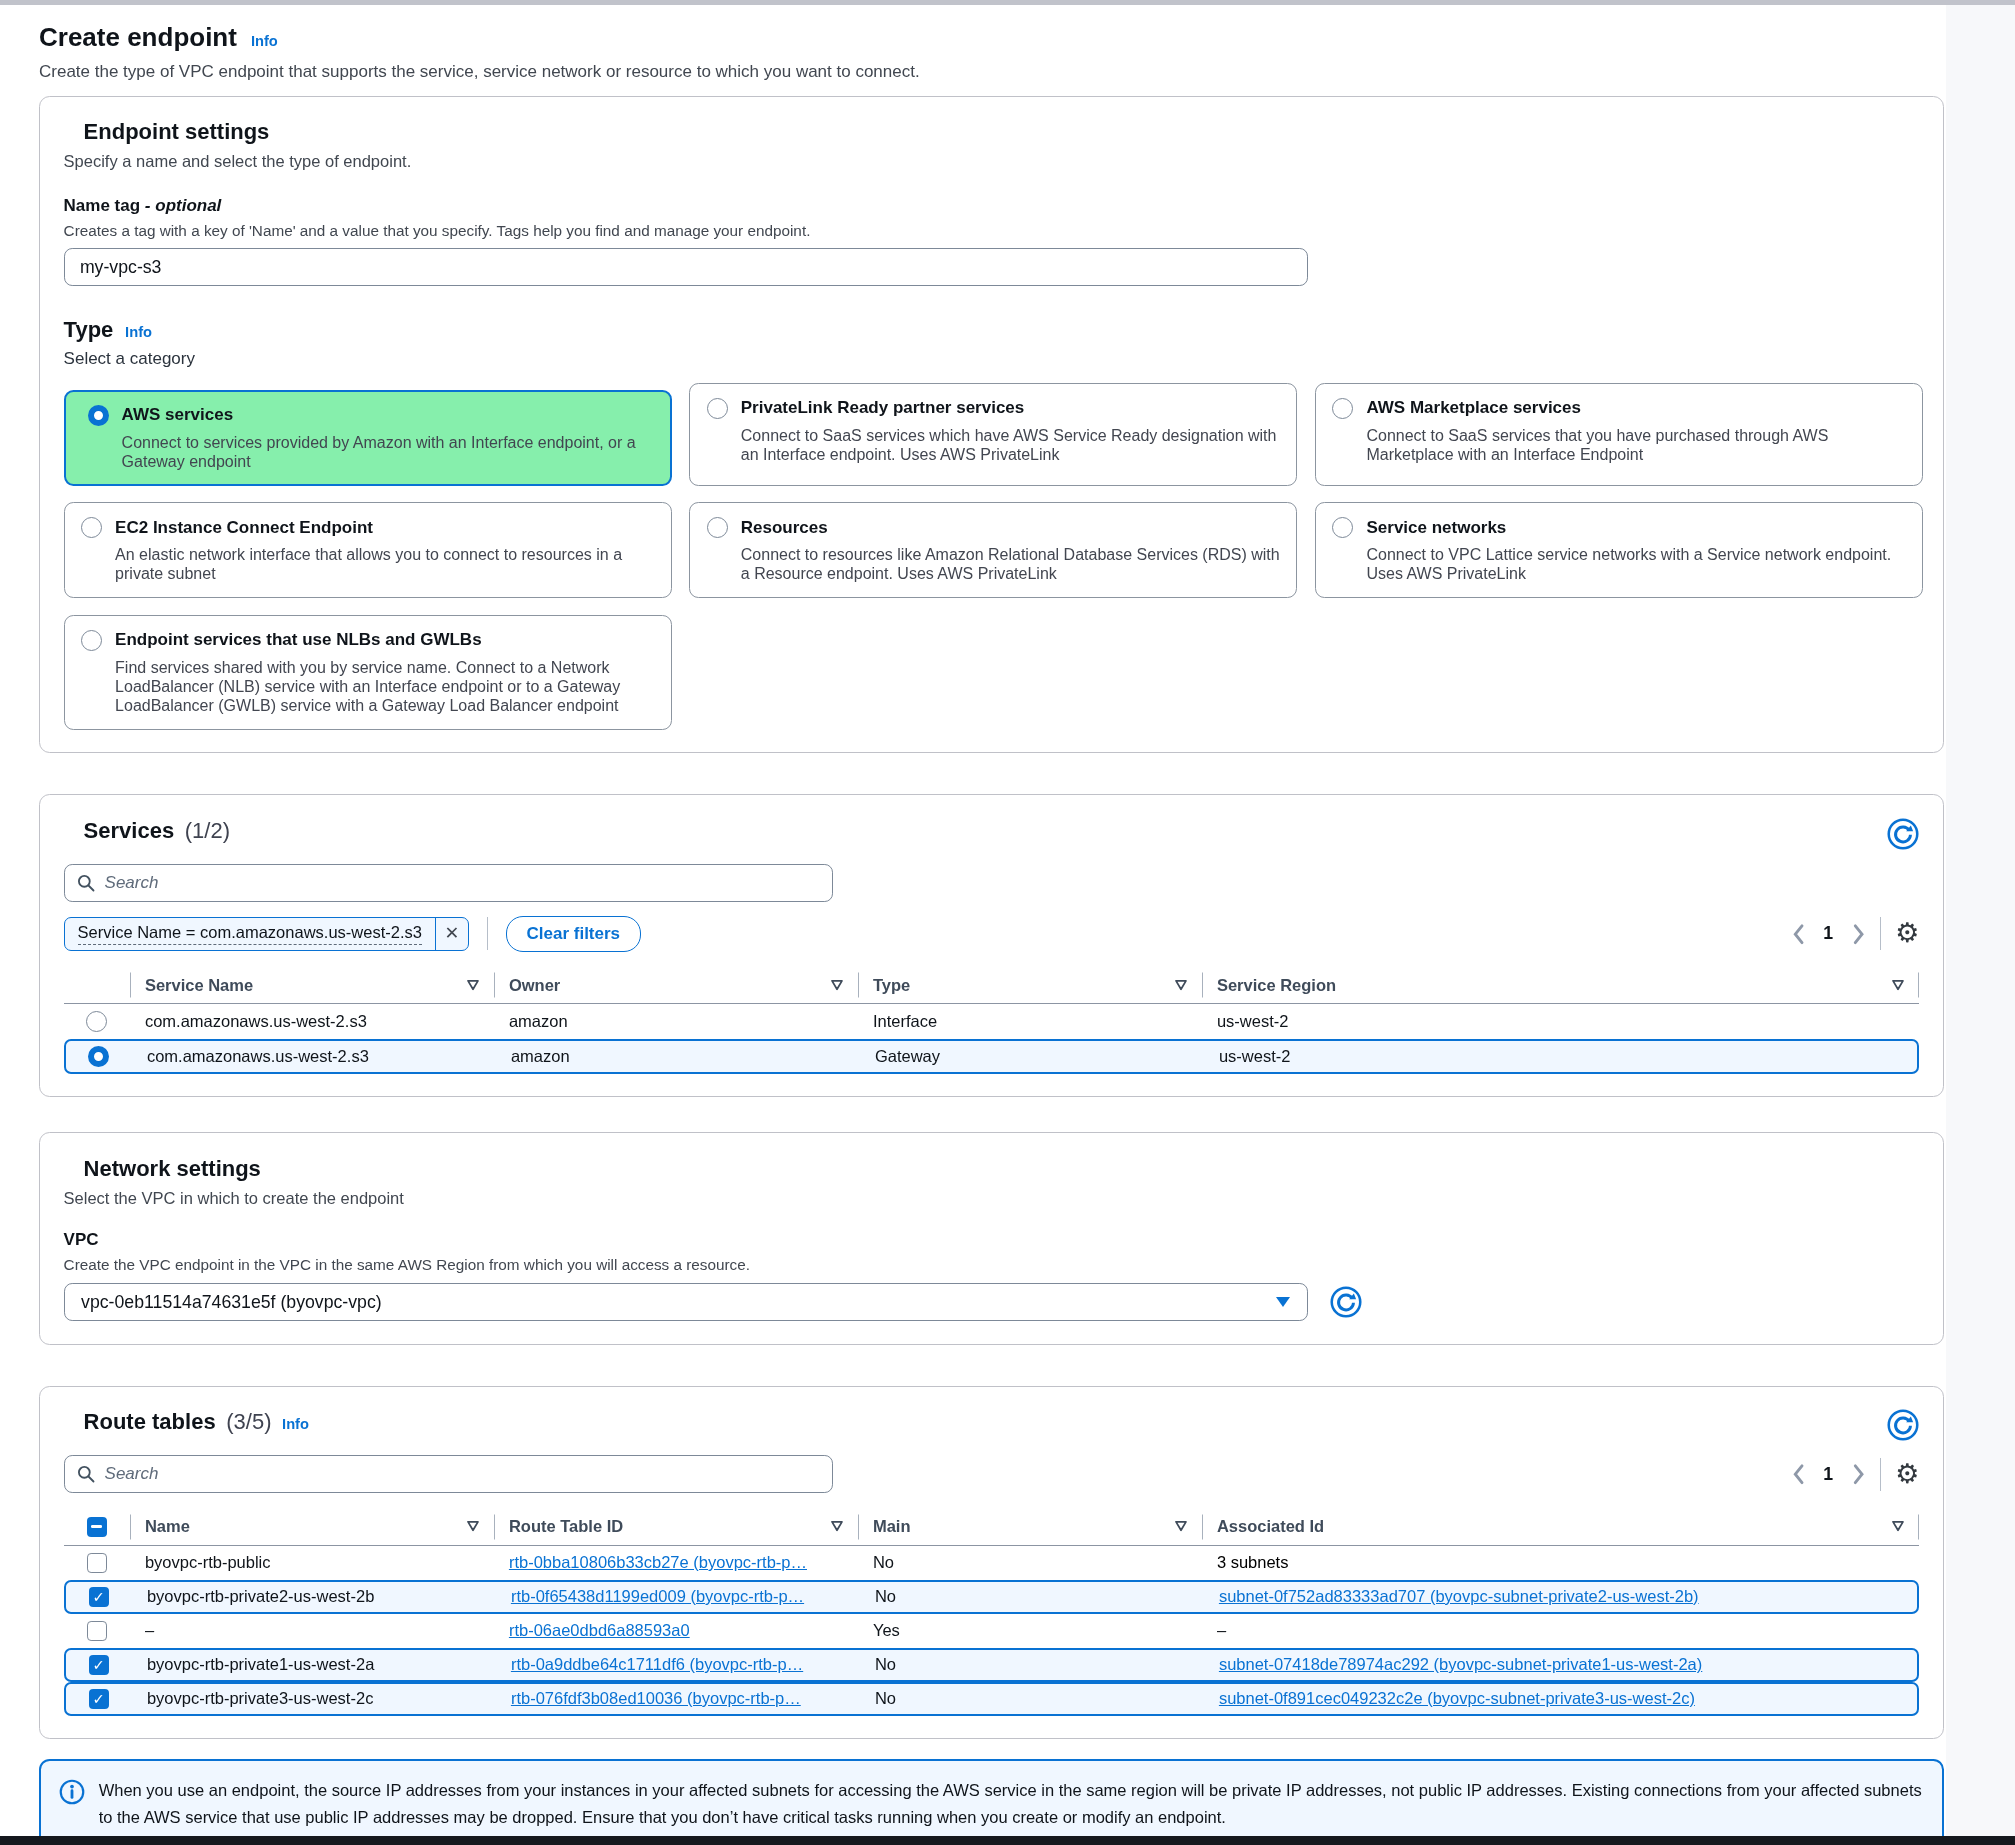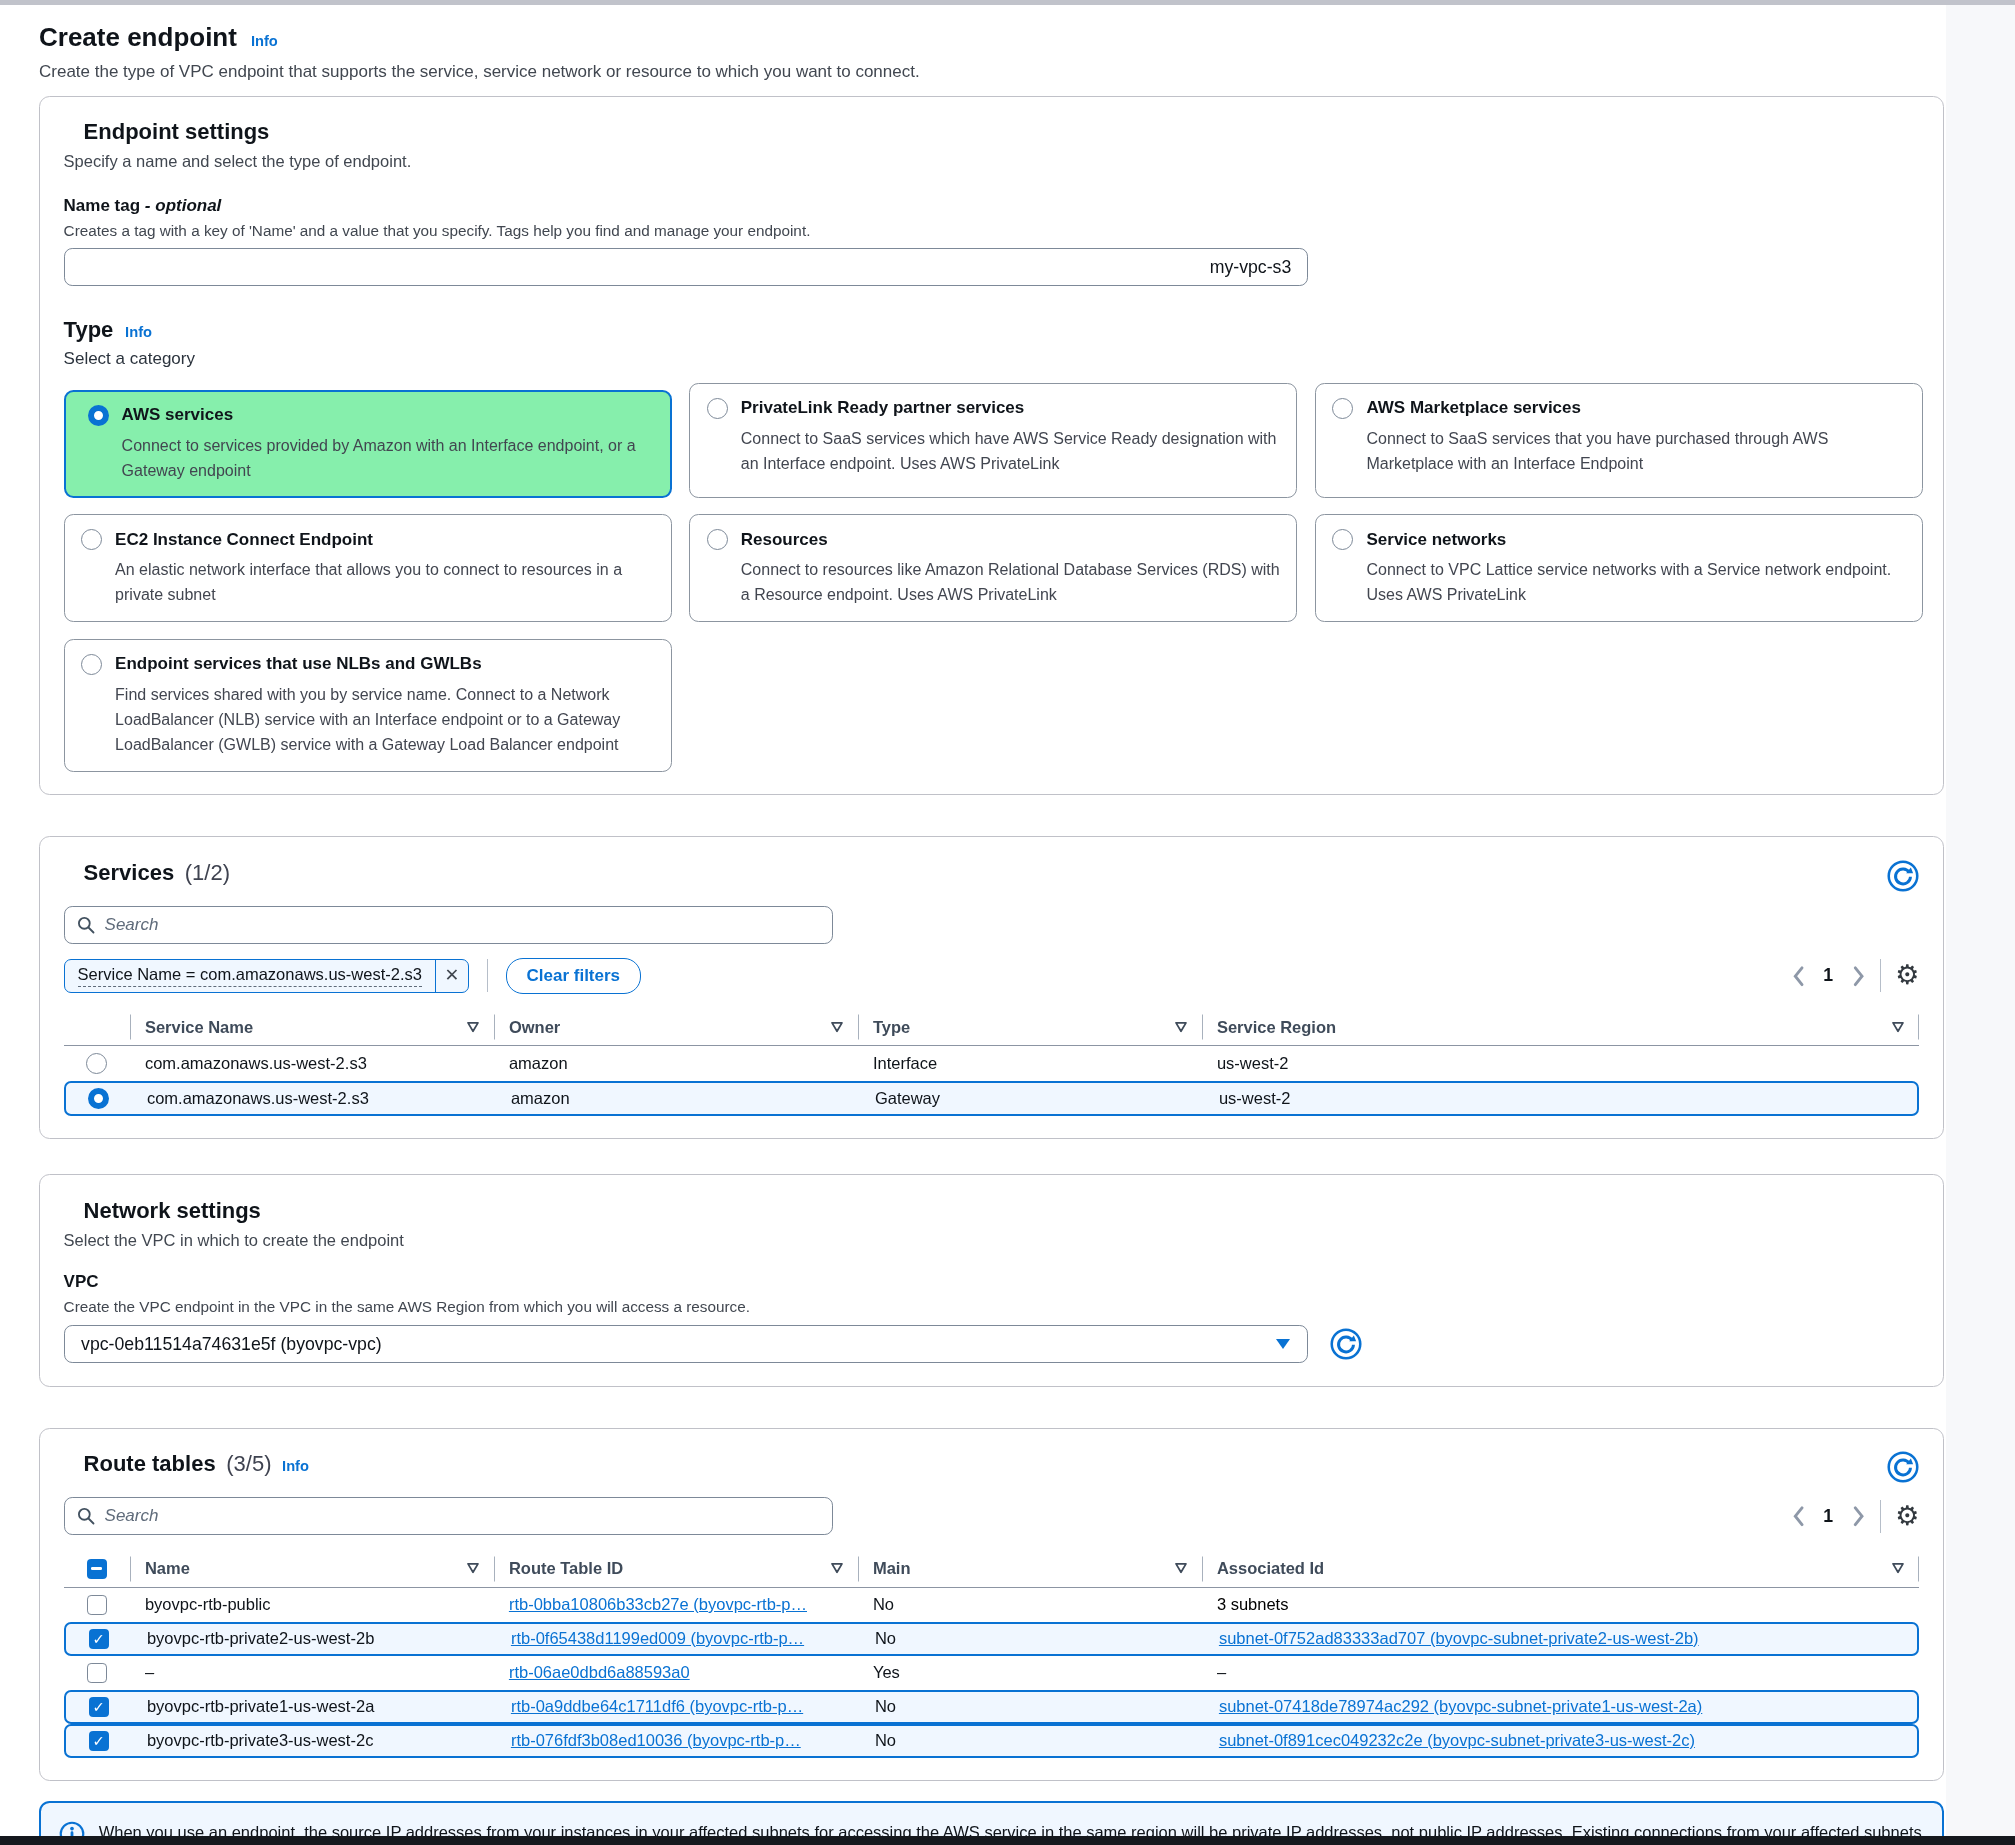--- a/index.html
+++ b/index.html
@@ -27,32 +27,32 @@
   .card-desc { margin-top: 7px; font-size: 16.5px; color: #414750; }
   .card-head { display: flex; align-items: flex-start; justify-content: space-between; }
   .head-left { display: flex; align-items: baseline; gap: 10.6px; }
   .sec-count { font-size: 22px; font-weight: 400; color: #3f4350; }
 
   
   .field-label { margin-top: 25px; font-size: 17px; font-weight: 700; }
   .field-label .opt { font-style: italic; }
   .field-hint { margin-top: 5.9px; font-size: 15.3px; color: #414750; }
   .text-input { margin-top: 8.2px; display: block; width: 1244px; height: 38px; border: 1.8px solid #7d8998; border-radius: 8.2px;
-    font-size: 17.7px; padding: 0 15.3px; color: #0f141a; font-family: inherit; background: #fff; text-align: right; }
+    font-size: 17.7px; padding: 0 15.3px; color: #0f141a; font-family: inherit; background: #fff; }
 
   
   .type-head { margin-top: 31px; display: flex; align-items: baseline; gap: 11.8px; }
   .type-head h3 { font-size: 22px; font-weight: 700; }
   .type-sub { margin-top: 5.9px; font-size: 17px; color: #2b333d; }
   .tiles { margin-top: 14px; display: grid; grid-template-columns: repeat(3, 608px); gap: 16.5px 17.7px; }
   .tile { border: 1.8px solid #8c95a0; border-radius: 9.4px; padding: 14px 16.5px; background: #fff; min-height: 84px; }
   .tile.selected { border: 2.9px solid #0972d3; background: #86efac; padding: 13px 22px; margin-top: 7px; }
   .tile-head { display: flex; align-items: center; gap: 13px; }
   .tile-title { font-size: 17px; font-weight: 700; color: #0f141a; }
-  .tile-desc { margin-top: 7px; margin-left: 34px; font-size: 16px; color: #424650; line-height: 25px; }
+  .tile-desc { margin-top: 7px; margin-left: 34px; font-size: 16px; color: #424650; line-height: 19px; }
 
   
   .radio { width: 21px; height: 21px; border-radius: 50%; border: 1.8px solid #7d8998; background: #fff; flex: none; }
   .radio.checked { border: 6.5px solid #0972d3; }
   .checkbox { width: 20px; height: 20px; border-radius: 4.1px; border: 1.8px solid #7d8998; background: #fff; flex: none;
     display: flex; align-items: center; justify-content: center; }
   .checkbox.checked { border: none; background: #0972d3; color: #fff; font-size: 14.7px; font-weight: 700; }
   .checkbox.indeterminate { border: none; background: #0972d3; }
   .checkbox.indeterminate::after { content: ""; width: 10.6px; height: 2.9px; border-radius: 1.2px; background: #fff; }
 

